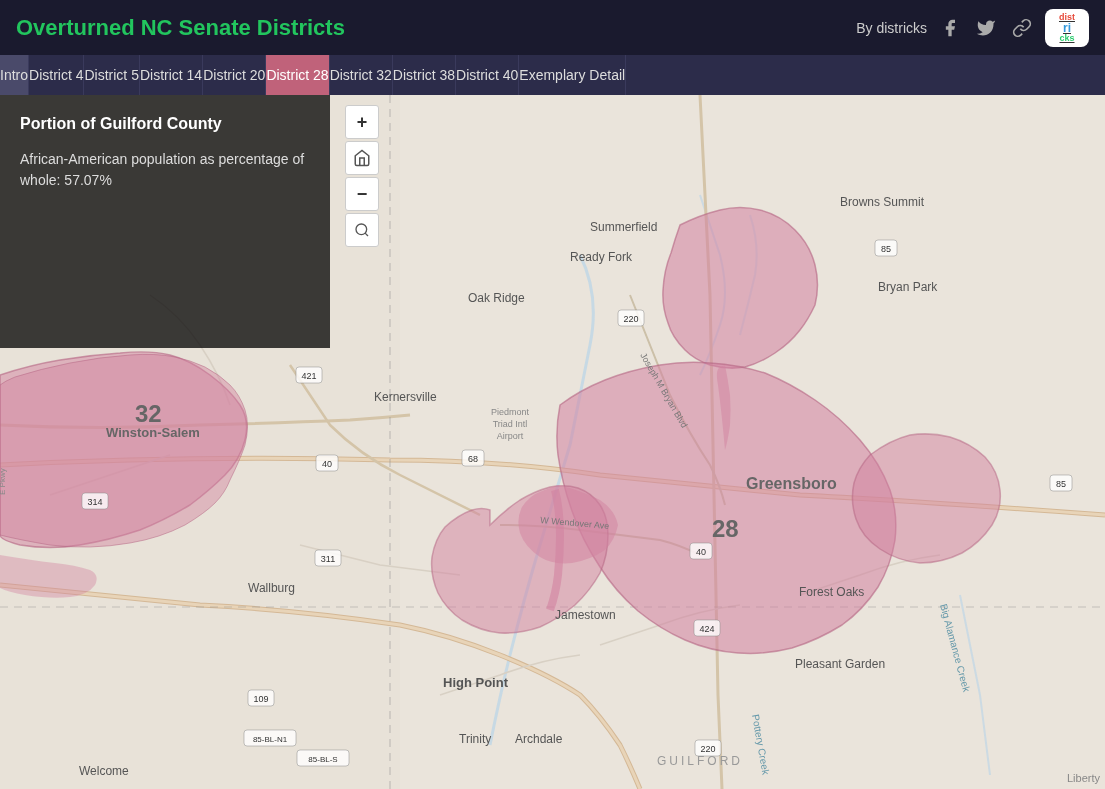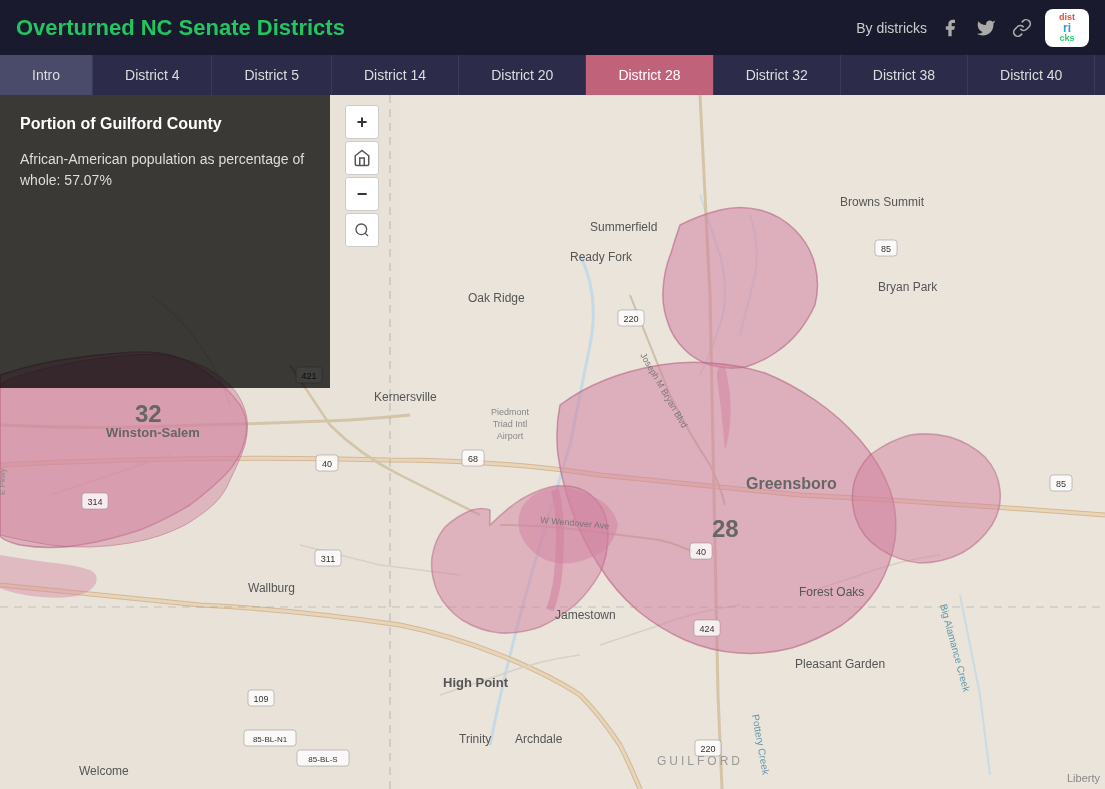--- a/index.html
+++ b/index.html
@@ -46,33 +46,34 @@
       background: white;
       border-radius: 8px;
       display: flex;
       align-items: center;
       justify-content: center;
       font-weight: bold;
       font-size: 10px;
       color: #333;
       flex-direction: column;
       line-height: 1;
+      text-decoration: underline;
     }
     .logo-top { color: #e74c3c; font-size: 9px; }
     .logo-mid { color: #3498db; font-size: 12px; font-weight: bold; }
     .logo-bot { color: #2ecc71; font-size: 9px; text-align: center; }
 
     
     #nav {
       display: flex;
       background: #2c2c4a;
       height: 40px;
     }
     .nav-tab {
-      padding: 0 32px;
+      padding: 0 0;
       height: 40px;
       display: flex;
       align-items: center;
       justify-content: center;
       font-size: 14px;
       color: #ddd;
       cursor: pointer;
       border-right: 1px solid #3a3a5c;
       white-space: nowrap;
     }
@@ -90,21 +91,21 @@
       overflow: hidden;
       background: #e8e0d8;
     }
 
     
     #info-panel {
       position: absolute;
       top: 0;
       left: 0;
       width: 330px;
-      height: 293px;
+      height: 253px;
       background: rgba(0,0,0,0.75);
       color: white;
       padding: 20px;
       z-index: 10;
     }
     #info-panel h3 {
       font-size: 16px;
       margin-bottom: 16px;
     }
     #info-panel p {

